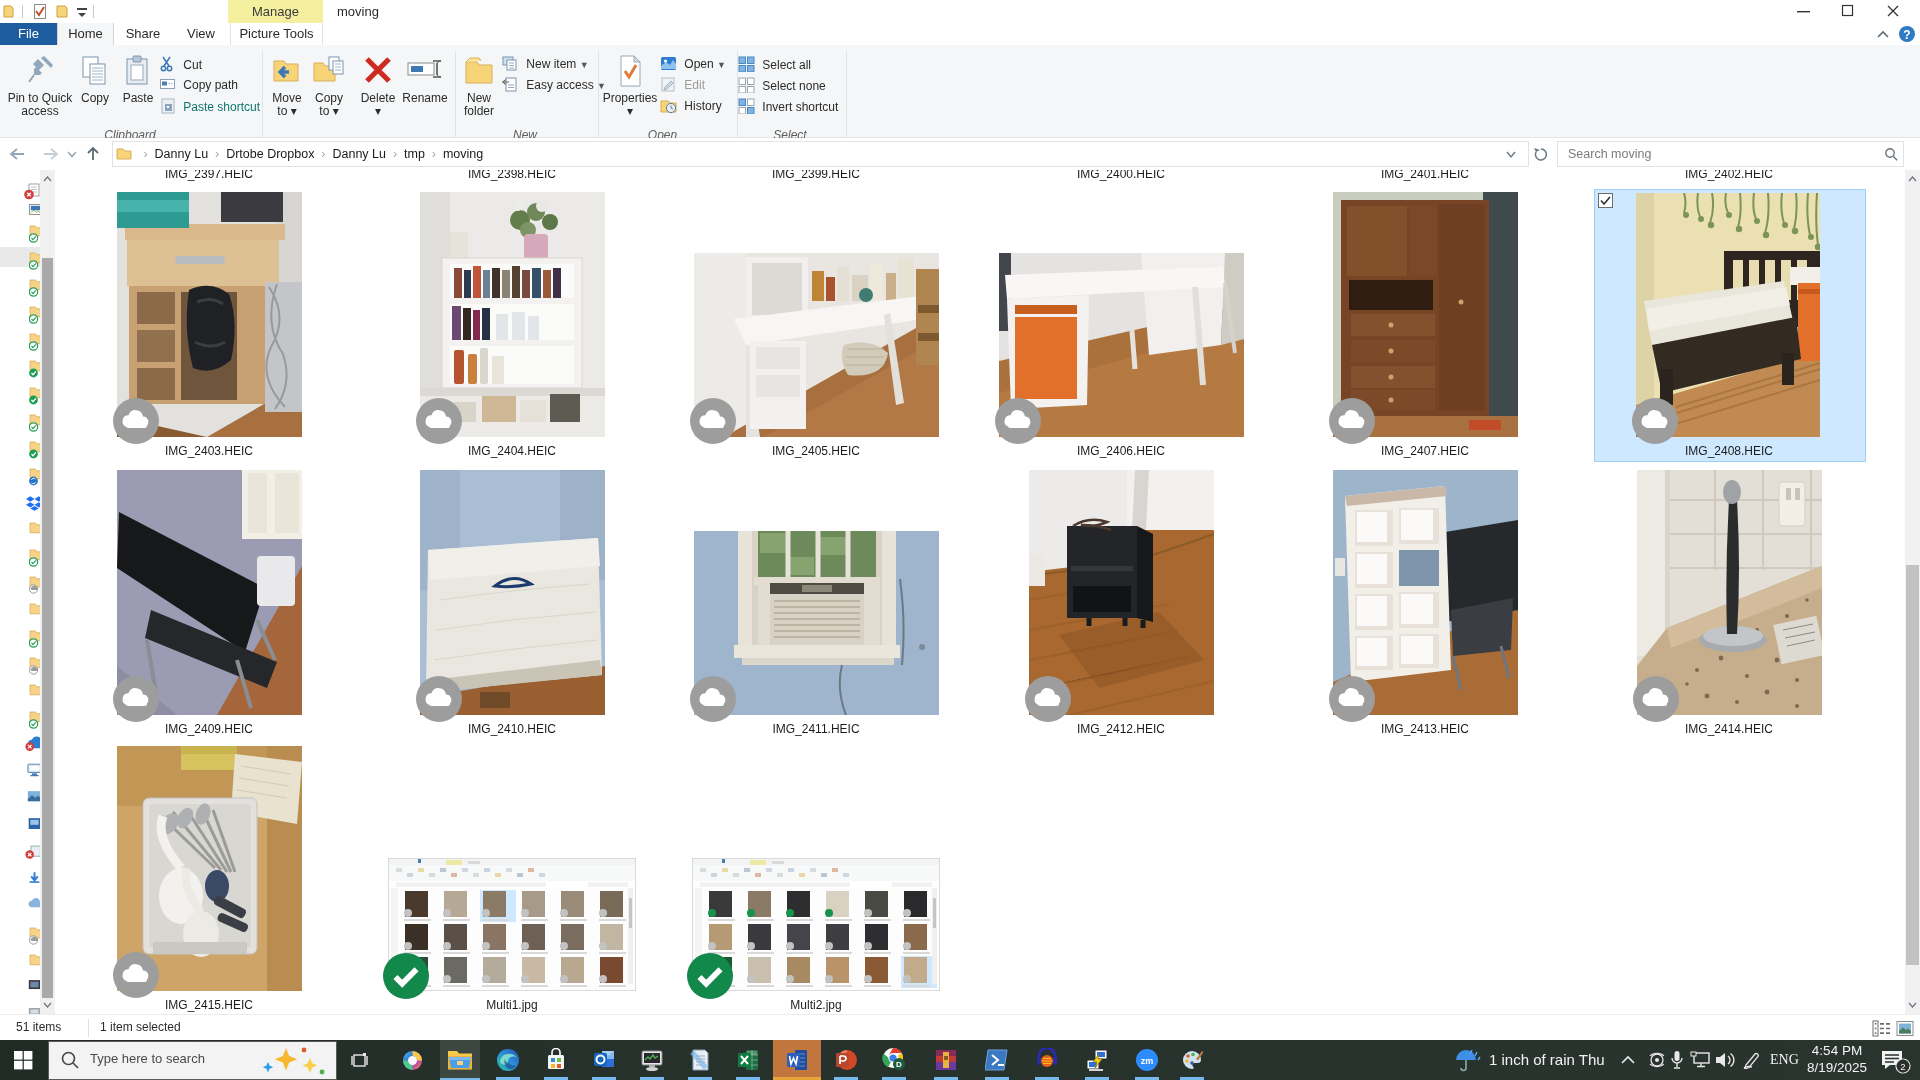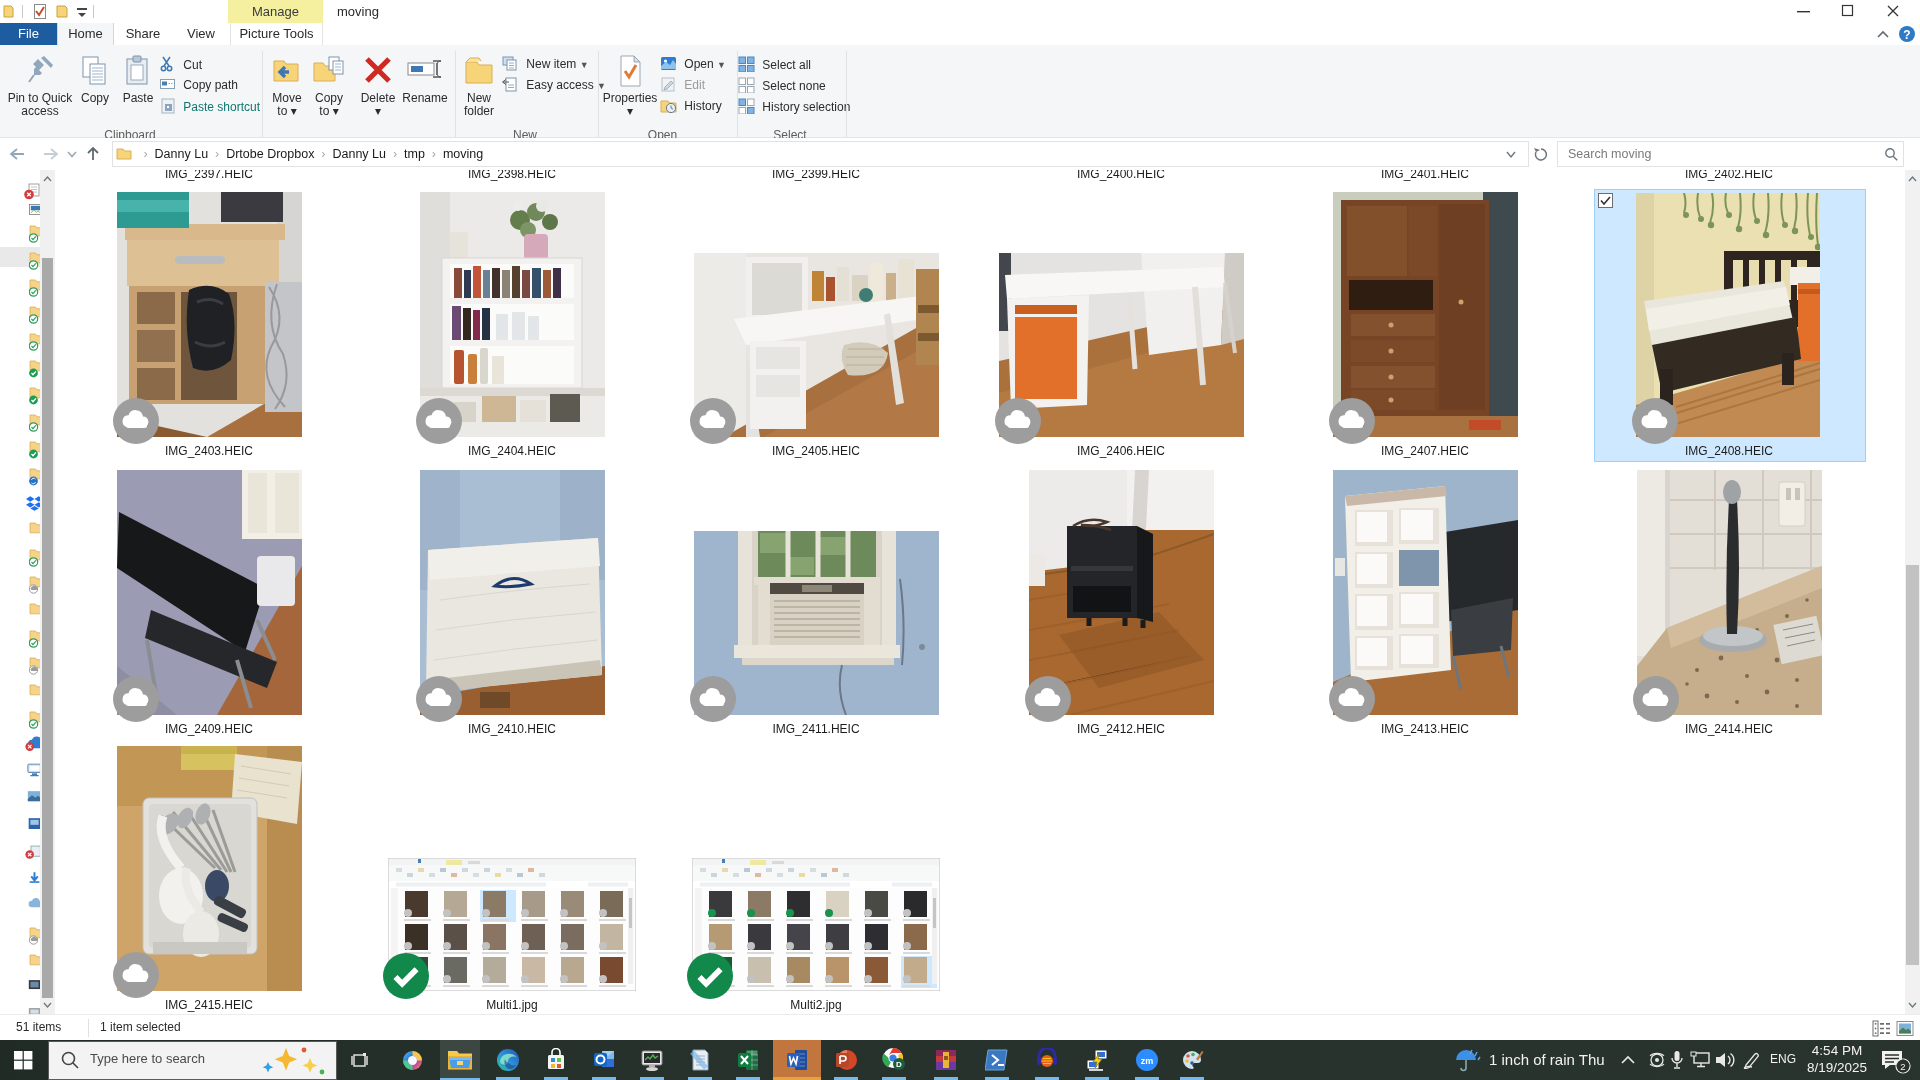--- a/index.html
+++ b/index.html
@@ -7,21 +7,21 @@
 body { font-family:"Liberation Sans", sans-serif; background:#fff; position:relative; }
 .abs { position:absolute; }
 #titlebar { position:absolute; left:0; top:0; width:1920px; height:23px; background:#fff; }
 #tabrow { position:absolute; left:0; top:23px; width:1920px; height:22px; background:#fff; }
 #ribbon { position:absolute; left:0; top:45px; width:1920px; height:93px; background:#f5f6f7; border-bottom:1px solid #e4e5e6; }
 #addrrow { position:absolute; left:0; top:138px; width:1920px; height:32px; background:#fff; }
 #content { position:absolute; left:0; top:170px; width:1920px; height:844px; background:#fff; overflow:hidden; }
 #statusbar { position:absolute; left:0; top:1014px; width:1920px; height:26px; background:#fff; border-top:1px solid #ececec; }
 #taskbar { position:absolute; left:0; top:1040px; width:1920px; height:40px; background:linear-gradient(90deg,#202b26 0%,#27312c 30%,#2a342f 100%); }
 .tab { position:absolute; top:0; height:22px; line-height:22px; text-align:center; font-size:13px; color:#2b2b2b; }
-.grouplabel { position:absolute; top:83px; font-size:12px; color:#5d5d5d; text-align:center; }
+.grouplabel { position:absolute; top:83px; font-size:12px; color:#5d5d5d; text-align:center;font-style:italic; }
 .bigbtn { position:absolute; top:10px; text-align:center; font-size:12px; color:#2b2b2b; line-height:13px; }
 .smallrow { position:absolute; font-size:12px; color:#2b2b2b; height:16px; line-height:16px; white-space:nowrap; }
 .gsep { position:absolute; top:6px; height:86px; width:1px; background:#e0e1e2; }
 .crumb { font-size:12.5px; color:#1a1a1a; }
 .label { position:absolute; font-size:12px; color:#1c1c1c; text-align:center; white-space:nowrap; }
 .photo { position:absolute; }
 .cloudov { position:absolute; width:46px; height:46px; }
 </style>
 </head>
 <body>
@@ -230,21 +230,21 @@
     <svg width="17" height="16" viewBox="0 0 17 16" style="vertical-align:-3px;">
         <g fill="#fff" stroke="#9aa7b3">
           <rect x="9.5" y="1" width="6.5" height="6.5"></rect>
           <rect x="1" y="9.5" width="6.5" height="6.5"></rect>
         </g>
         <g fill="#7eb3e3" stroke="#4a88c0">
           <rect x="1" y="1" width="6.5" height="6.5"></rect>
           <rect x="9.5" y="9.5" width="6.5" height="6.5"></rect>
         </g>
       </svg>
-    <span style="margin-left:4px;">History selection</span>
+    <span style="margin-left:4px;">Invert shortcut</span>
   </div>
   <div class="grouplabel" style="left:750px;width:80px;">Select</div>
   <div class="gsep" style="left:846px;"></div>
 </div>
 
 <div id="addrrow">
   <svg class="abs" style="left:0;top:0" width="110" height="32" viewBox="0 0 110 32">
     <path d="M24 16 h-12 M17 11 l-6 5 l6 5" stroke="#93a6b8" stroke-width="1.8" fill="none"></path>
     <path d="M44 16 h12 M51 11 l6 5 l-6 5" stroke="#c3cdd6" stroke-width="1.8" fill="none"></path>
     <path d="M68 14 l4 4.5 l4 -4.5" stroke="#9aa7b3" stroke-width="1.5" fill="none"></path>
@@ -1277,21 +1277,21 @@
 <path d="M11 12 v3 M7 15.5 h8" stroke="#e8e8e8" stroke-width="1.4"></path>
     </svg>
 <svg class="abs" style="left:1714px;top:11px" width="22" height="18" viewBox="0 0 22 18">
 <path d="M2 6 h4 l5 -4 v14 l-5 -4 h-4 z" fill="#e8e8e8"></path>
 <path d="M14 5 a5 5 0 0 1 0 8 M16.5 2.5 a8 8 0 0 1 0 13" stroke="#e8e8e8" stroke-width="1.4" fill="none"></path>
     </svg>
 <svg class="abs" style="left:1742px;top:11px" width="20" height="18" viewBox="0 0 20 18">
 <path d="M4 14 l9 -11 a2 2 0 0 1 3 2.5 l-9 11 l-4.5 1.5 z" fill="none" stroke="#e8e8e8" stroke-width="1.3"></path>
 <path d="M2 17 a6 3 0 0 1 8 -1" stroke="#e8e8e8" stroke-width="1.3" fill="none"></path>
     </svg>
-<div class="abs" style="left:1770px;top:12px;font-size:12px;color:#f2f2f2;">ENG</div>
+<div class="abs" style="left:1770px;top:12px;font-size:14px;color:#f2f2f2;font-family:Liberation Serif, serif;">ENG</div>
 <div class="abs" style="left:1806px;top:3px;width:62px;text-align:center;font-size:13.5px;color:#f2f2f2;">4:54 PM</div>
 <div class="abs" style="left:1800px;top:20px;width:74px;text-align:center;font-size:13.5px;color:#f2f2f2;">8/19/2025</div>
 <svg class="abs" style="left:1881px;top:10px" width="30" height="24" viewBox="0 0 30 24">
 <path d="M1 1 h20 v14 h-12 l-5 4 v-4 h-3 z" fill="#f2f2f2"></path>
 <g stroke="#2a302c" stroke-width="1.6">
         <path d="M4 5 h14 M4 8.5 h14 M4 12 h9"></path>
       </g>
 <circle cx="22" cy="16" r="7" fill="none" stroke="#f2f2f2" stroke-width="1.2"></circle>
 <circle cx="22" cy="16" r="6.4" fill="#2a302c"></circle>
 <text x="22" y="20" font-size="9.5" fill="#f2f2f2" text-anchor="middle" font-family="Liberation Sans">2</text>

